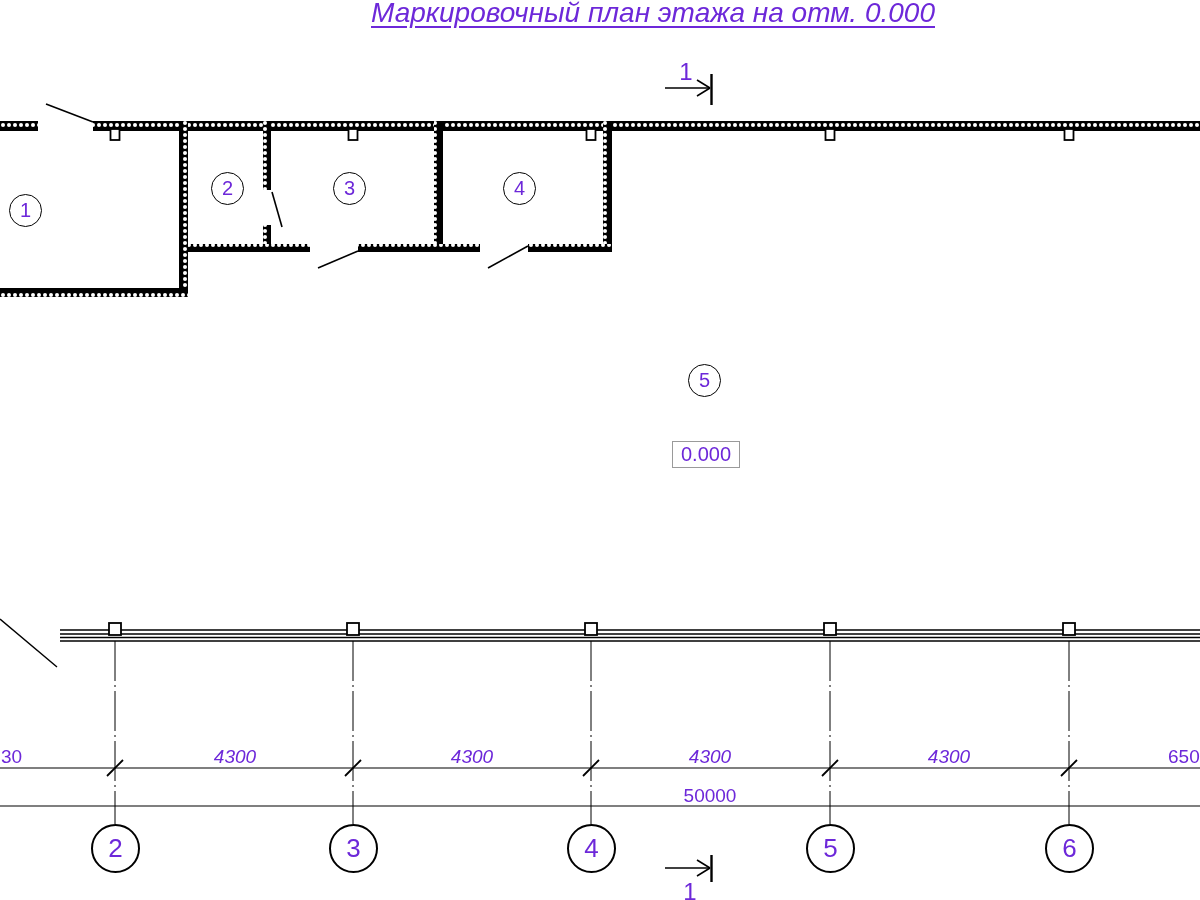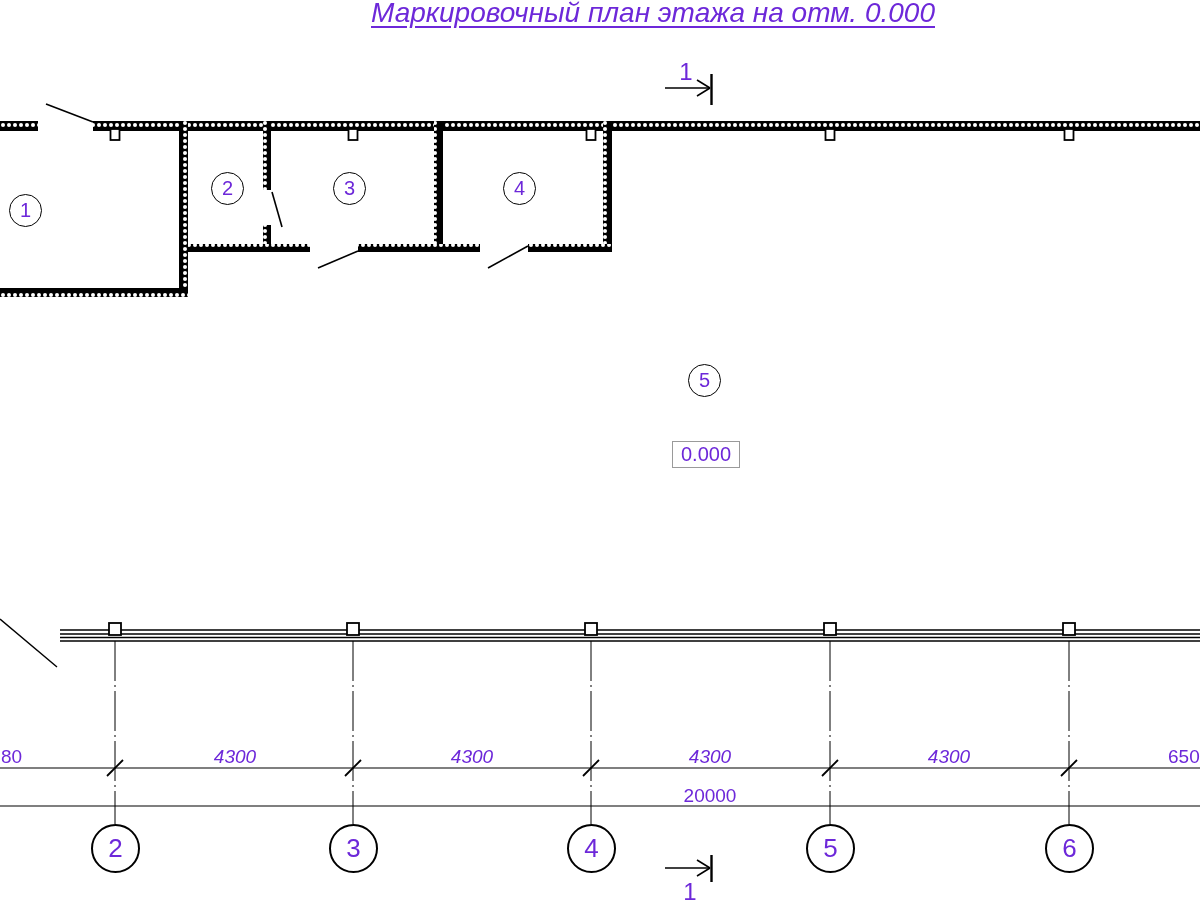--- a/index.html
+++ b/index.html
@@ -138,27 +138,27 @@
   <div class="tag" style="left:503px;top:172px;">4</div>
   <div class="tag" style="left:688px;top:364px;">5</div>
 
   <div class="elev-box">
     <span>0.000</span>
   </div>
 
   <div class="txt section-num" style="left:674px;top:58px;">1</div>
   <div class="txt section-num" style="left:678px;top:878px;">1</div>
 
-  <div class="txt dim" style="left:1px;">80</div>
+  <div class="txt dim" style="left:1px;">30</div>
   <div class="txt dim dim-center" style="left:185px;">4300</div>
   <div class="txt dim dim-center" style="left:422px;">4300</div>
   <div class="txt dim dim-center" style="left:660px;">4300</div>
   <div class="txt dim dim-center" style="left:899px;">4300</div>
   <div class="txt dim" style="left:1168px;">650</div>
-  <div class="txt" style="left:650px;top:785px;width:120px;text-align:center;font-size:19px;">20000</div>
+  <div class="txt" style="left:650px;top:785px;width:120px;text-align:center;font-size:19px;">50000</div>
 
   <div class="axis-bubble" style="left:91px;top:824px;">2</div>
   <div class="axis-bubble" style="left:329px;top:824px;">3</div>
   <div class="axis-bubble" style="left:567px;top:824px;">4</div>
   <div class="axis-bubble" style="left:806px;top:824px;">5</div>
   <div class="axis-bubble" style="left:1045px;top:824px;">6</div>
 
 </div>
 
 </body></html>

